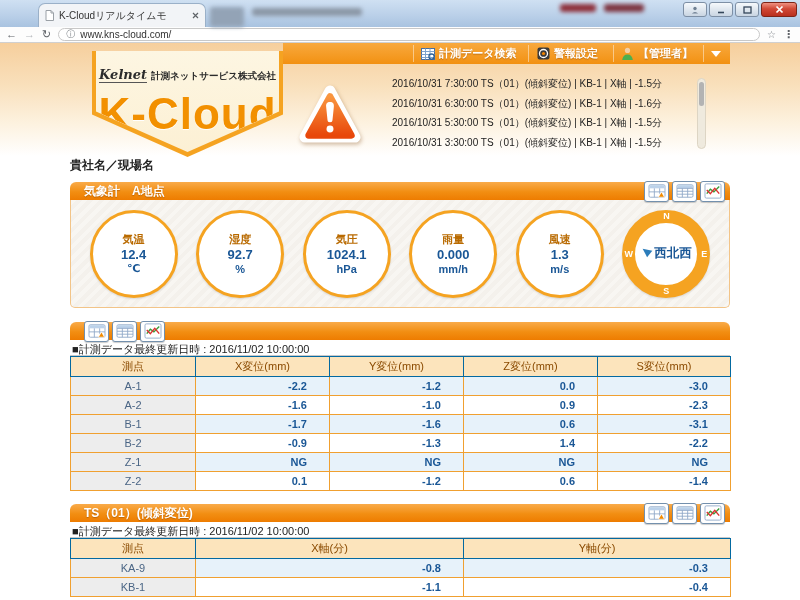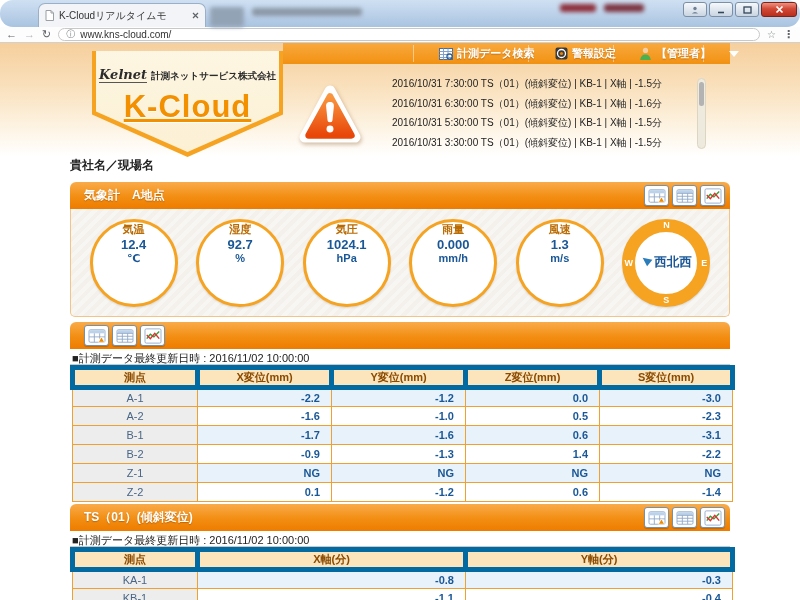--- a/index.html
+++ b/index.html
@@ -1,21 +1,21 @@
 <!DOCTYPE html>
 <html><head>
 <meta charset="utf-8">
 <style>
   * { margin:0; padding:0; box-sizing:border-box; }
   html,body { width:800px; height:600px; overflow:hidden; background:#fff;
     font-family:"Liberation Sans","DejaVu Sans",sans-serif; }
 
   
   .tabstrip { position:relative; height:27px;
-    background:linear-gradient(180deg,#cfe0f2 0%,#b9cfe8 60%,#a9c3e0 100%);border-radius:13px; }
+    background:linear-gradient(180deg,#cfe0f2 0%,#b9cfe8 60%,#a9c3e0 100%); }
   .bg-blur { position:absolute; filter:blur(2px); border-radius:3px; }
   .tab { position:absolute; left:38px; top:3px; width:168px; height:24px;
     background:#f2f4f7; border:1px solid #9ab0c8; border-bottom:none;
     border-radius:7px 7px 0 0; display:flex; align-items:center; padding:0 6px; gap:5px; }
   .tab-title { font-size:10px; color:#333; white-space:nowrap; overflow:hidden; flex:1; }
   .winbtns { position:absolute; right:3px; top:2px; display:flex; gap:2px; }
   .wbtn { width:24px; height:15px; border:1px solid #7d8fa5; border-radius:3px;
     background:linear-gradient(180deg,#f6f9fc,#c9d5e2); display:flex; align-items:center; justify-content:center; }
   .wbtn.close { width:36px; background:linear-gradient(180deg,#ef9181,#d14836 45%,#b92f1d); border-color:#7e2417; }
   .toolbar { height:16px; background:#fdfdfd; border-bottom:1px solid #d0d0d0;
@@ -37,27 +37,27 @@
   .logo-badge { position:absolute; left:92px; top:0; width:191px; height:106px;
     background:#f5a321; clip-path:polygon(0 0,100% 0,100% 60%,50% 100%,0 60%);margin-top:8px; }
   .logo-inner { position:absolute; left:4px; right:4px; top:0; bottom:5px;
     background:linear-gradient(180deg,#fdf6e2,#fcf0d4);
     clip-path:polygon(0 0,100% 0,100% 60%,50% 100%,0 60%);
     display:flex; flex-direction:column; align-items:center; padding-top:16px; }
   .brand-row { display:flex; align-items:baseline; gap:4px; }
   .brand-script { font-family:"DejaVu Serif","Liberation Serif",serif; font-style:italic;
     font-weight:bold; font-size:13px; color:#2b2b2b; border-bottom:1px solid #555; }
   .brand-company { font-size:9.5px; font-weight:bold; color:#2b2b2b; white-space:nowrap; }
-  .brand-product { margin-top:6px; font-size:31px; font-weight:bold; color:#f29000;
-    letter-spacing:1px; text-shadow:0 1px 0 #fff;text-decoration:underline; }
+  .brand-product { margin-top:6px; font-size:44px; font-weight:bold; color:#f29000;
+    letter-spacing:1px; text-shadow:0 1px 0 #fff; }
 
   .navbar { position:absolute; left:283px; top:0; width:447px; height:21px;
     background:linear-gradient(180deg,#f8a93e,#f29112); display:flex; align-items:center; }
   .nav-sep { position:absolute; top:2px; bottom:2px; width:1px; background:rgba(255,255,255,.45); }
-  .nav-item { position:absolute; top:0; height:21px; display:flex; align-items:center; gap:4px;margin-left:18px; }
+  .nav-item { position:absolute; top:0; height:21px; display:flex; align-items:center; gap:4px; }
   .nav-label { color:#fff; font-weight:bold; font-size:11px; white-space:nowrap;
     text-shadow:0 1px 1px rgba(150,75,0,.5); }
   .dd-arrow { width:0; height:0; border-left:5px solid transparent; border-right:5px solid transparent;
     border-top:6px solid #fff; }
 
   .warn-wrap { position:absolute; left:299px; top:41px; width:62px; height:62px;
     filter:drop-shadow(1px 2px 2px rgba(120,60,0,.35)); }
   .alert-list { position:absolute; left:392px; top:34px; width:300px; height:73px;
     display:flex; flex-direction:column; justify-content:space-between; }
   .alert-row { font-size:10px; color:#222; white-space:nowrap; line-height:14px; }
@@ -65,55 +65,55 @@
     background:#efeade; border:1px solid #ddd5c4; border-radius:5px; }
   .alert-sb-thumb { position:absolute; left:1px; top:3px; width:5px; height:24px;
     background:#b3b3b3; border-radius:3px; }
 
   .site-row { position:absolute; left:70px; top:114px; width:660px;
     display:flex; align-items:baseline; justify-content:space-between; }
   .site-label { font-size:12px; font-weight:bold; color:#222; }
   .site-time { font-size:11px; color:#222; }
 
   .panel { position:absolute; left:70px; width:660px; }
-  .panel-header { height:27px; border-radius:6px 6px 0 0;
+  .panel-header { height:18px; border-radius:6px 6px 0 0;
     background:linear-gradient(180deg,#f9ab4a 0%,#f28e12 55%,#ee7c00 100%);
     display:flex; align-items:center; padding:0 5px 0 14px; }
   .panel-title { flex:1; color:#fff; font-weight:bold; font-size:12px;
     text-shadow:0 1px 1px rgba(140,70,0,.5); }
   .pbtns { display:flex; gap:3px; }
   .pbtn { width:25px; height:21px; background:#fff; border:1px solid #7390ad; border-radius:3px;
     display:flex; align-items:center; justify-content:center; cursor:pointer;
     box-shadow:0 1px 1px rgba(0,0,0,.2); }
 
   .weather-body { height:108px; border:1px solid #f2c488; border-top:none; border-radius:0 0 5px 5px;
     background:repeating-linear-gradient(135deg,#f8f6f2 0 4px,#f4f1ec 4px 8px);
     display:flex; align-items:center; justify-content:space-evenly; }
   .gauge { width:88px; height:88px; border-radius:50%; background:#fff; border:3px solid #f5a321;
-    display:flex; flex-direction:column; align-items:center; 
+    display:flex; flex-direction:column; align-items:center; justify-content:center;
     box-shadow:0 1px 2px rgba(0,0,0,.12); }
   .gauge-label { font-size:11px; font-weight:bold; color:#b96a00; }
   .gauge-value { font-size:13px; font-weight:bold; color:#1a5796; line-height:1.2; }
   .gauge-unit { font-size:11px; font-weight:bold; color:#1a5796; }
   .compass { width:88px; height:88px; border-radius:50%; border:13px solid #f5a321; background:#fff;
     position:relative; box-shadow:0 1px 2px rgba(0,0,0,.12); }
   .cdir { position:absolute; font-size:9px; font-weight:bold; color:#fff; line-height:1; }
   .cdir.n { top:-11px; left:50%; transform:translateX(-50%); }
   .cdir.s { bottom:-11px; left:50%; transform:translateX(-50%); }
   .cdir.w { left:-11px; top:50%; transform:translateY(-50%); }
   .cdir.e { right:-10px; top:50%; transform:translateY(-50%); }
   .compass-inner { position:absolute; inset:0; display:flex; align-items:center; justify-content:center; }
   .wind-label { font-size:12.5px; font-weight:bold; color:#1a5796; white-space:nowrap; }
 
   .upd-line { background:#fff; border-bottom:1px solid #c9c9c9; font-size:11px; color:#222;
     padding:2px 2px 1px; height:16px; }
   table.dtable { border-collapse:collapse; width:660px; table-layout:fixed; background:#fff; }
-  .dtable th { border:5px solid #0369a1; background:#fce4bc; color:#8a4a00; font-weight:bold;
+  .dtable th { border:1px solid #0369a1; background:#fce4bc; color:#8a4a00; font-weight:normal;
     font-size:11px; height:20px; text-align:center; }
-  .dtable td { border:1px solid #f0a030; font-size:11px; height:19px; padding:0 11px; }
+  .dtable td { border:1px solid #f0a030; font-size:11px; height:19px; padding:0 22px; }
   td.pt { background:#ededed; color:#4a6585; text-align:center; }
   td.val { background:#fff; color:#1a5796; font-weight:bold; text-align:right; }
   tr.alt td.val { background:#e7f2fa; }
 </style>
 </head>
 <body>
 
 <div class="tabstrip">
   <div class="bg-blur" style="left:210px;top:7px;width:34px;height:20px;background:#93a3b6;"></div>
   <div class="bg-blur" style="left:252px;top:8px;width:110px;height:8px;background:#8b97a6;"></div>
@@ -366,21 +366,21 @@
         <td class="pt">A-1</td>
         <td class="val">-2.2</td>
         <td class="val">-1.2</td>
         <td class="val">0.0</td>
         <td class="val">-3.0</td>
       </tr>
       <tr>
         <td class="pt">A-2</td>
         <td class="val">-1.6</td>
         <td class="val">-1.0</td>
-        <td class="val">0.5</td>
+        <td class="val">0.9</td>
         <td class="val">-2.3</td>
       </tr>
       <tr class="alt">
         <td class="pt">B-1</td>
         <td class="val">-1.7</td>
         <td class="val">-1.6</td>
         <td class="val">0.6</td>
         <td class="val">-3.1</td>
       </tr>
       <tr>
@@ -443,21 +443,21 @@
           <col style="width:268px">
           <col style="width:267px">
         </colgroup>
       <tbody>
           <tr>
         <th>測点</th>
         <th>X軸(分)</th>
         <th>Y軸(分)</th>
       </tr>
       <tr class="alt">
-        <td class="pt">KA-1</td>
+        <td class="pt">KA-9</td>
         <td class="val">-0.8</td>
         <td class="val">-0.3</td>
       </tr>
       <tr>
         <td class="pt">KB-1</td>
         <td class="val">-1.1</td>
         <td class="val">-0.4</td>
       </tr>
     </tbody>
       </table>

